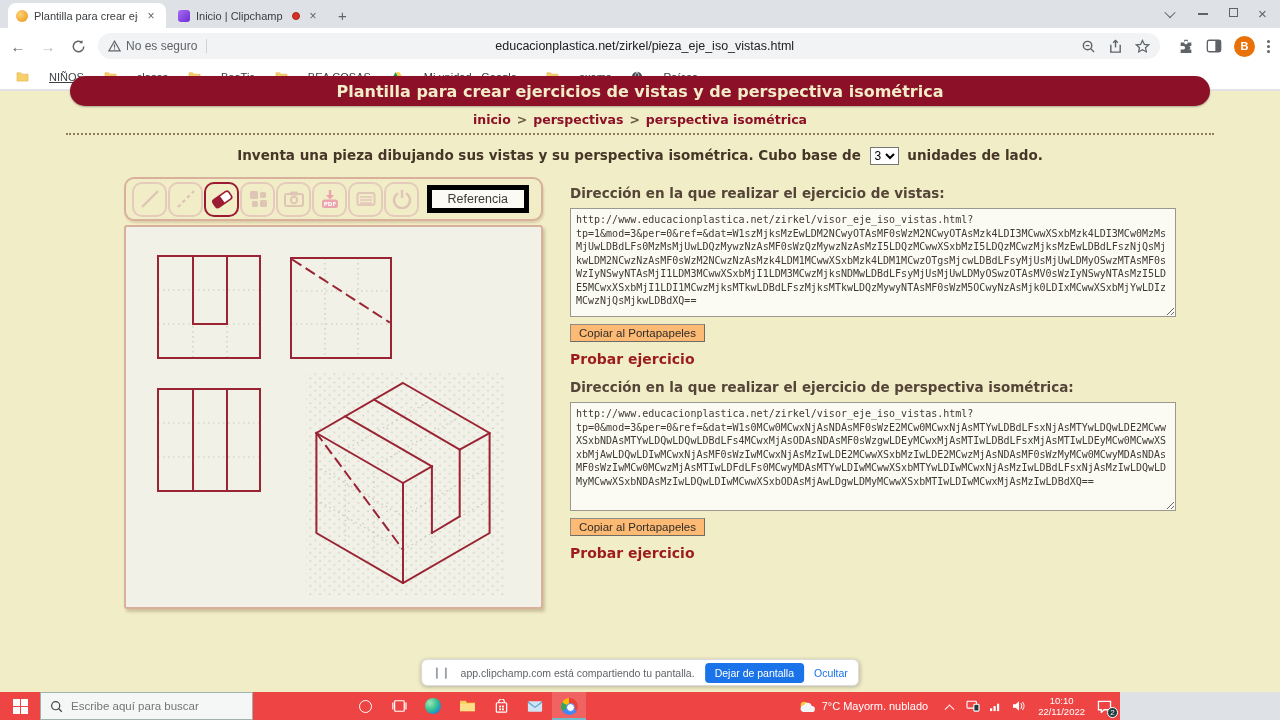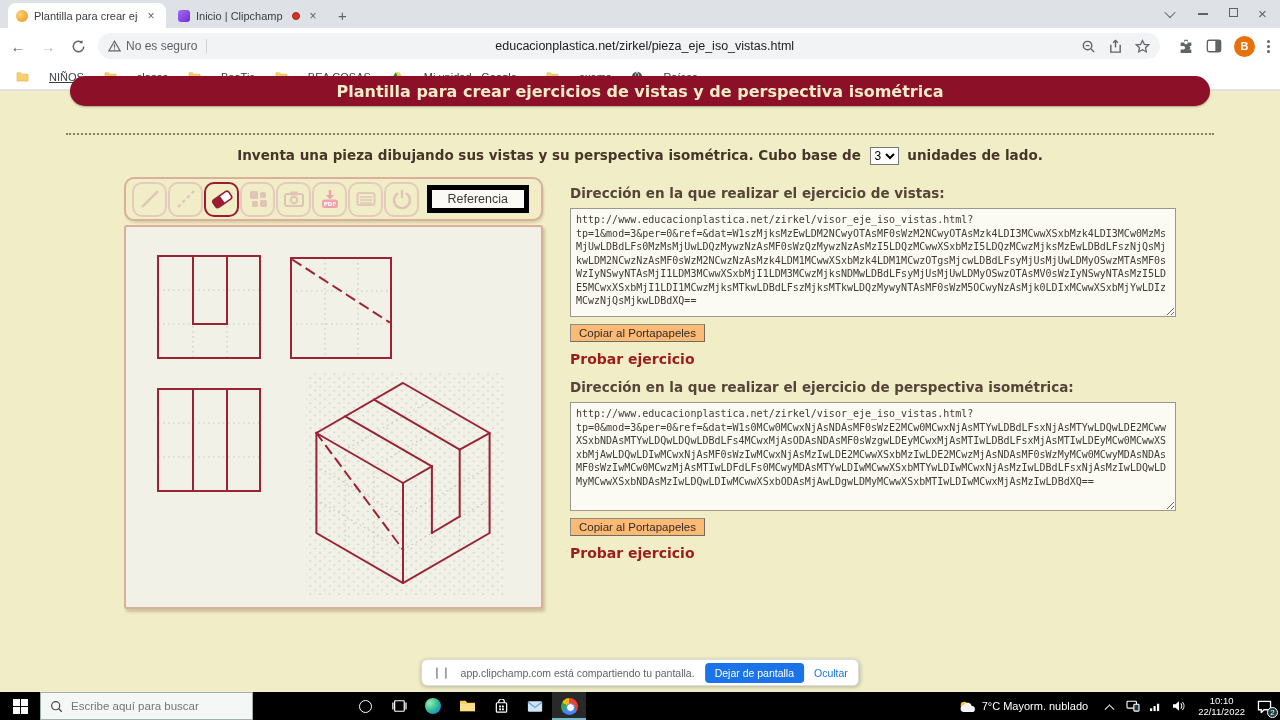--- a/index.html
+++ b/index.html
@@ -60,21 +60,21 @@
   .trylink { display:inline-block; margin-top:9px; font-size:14px; font-weight:bold; color:#9c1b1b; text-decoration:none; }
 
   
   .sharebar { position:absolute; left:50%; transform:translateX(-50%); top:659px; height:27px; background:#fff; border:1px solid #dadce0; border-radius:6px; box-shadow:0 1px 4px rgba(0,0,0,.25); display:flex; align-items:center; gap:10px; padding:0 10px; font-family:"Liberation Sans",sans-serif; }
   .sharebar .pause { color:#9aa0a6; font-size:11px; }
   .sharebar .msg { font-size:10.5px; color:#5f6368; white-space:nowrap; }
   .stopbtn { background:#1a73e8; color:#fff; border:none; border-radius:4px; font-size:10.5px; padding:4px 10px; white-space:nowrap; }
   .hidelink { color:#1a73e8; font-size:10.5px; text-decoration:none; }
 
   
-  .taskbar { position:absolute; left:0; top:692px; width:1280px; height:28px; background:#000000; display:flex; align-items:flex-end; color:#fff; }
+  .taskbar { position:absolute; left:0; top:692px; width:1120px; height:28px; background:#ef4444; display:flex; align-items:flex-end; color:#fff; }
   .startbtn { width:40px; height:28px; display:flex; align-items:center; justify-content:center; }
   .winlogo { display:grid; grid-template-columns:7px 7px; grid-template-rows:7px 7px; gap:1px; }
   .winlogo i { background:#fdfdfd; }
   .searchbox { width:213px; height:28px; background:#f4f7f5; border:1px solid #9fb1ac; display:flex; align-items:center; gap:8px; padding:0 9px; }
   .searchbox input { border:none; outline:none; background:transparent; font-size:11.5px; color:#444; width:160px; font-family:"Liberation Sans",sans-serif; }
   .tbicon { width:34px; height:28px; display:flex; align-items:center; justify-content:center; }
   .tbicon.appactive { background:rgba(255,255,255,.16); box-shadow:inset 0 -2px 0 #76b9c9; }
   .tray { margin-left:auto; display:flex; align-items:center; gap:4px; }
   .weather { display:flex; align-items:center; gap:6px; font-size:11px; margin-right:8px; }
   .trayico { width:19px; height:28px; display:flex; align-items:center; justify-content:center; }
@@ -210,20 +210,23 @@
         <path d="M1 7h12M7 1a9 9 0 0 1 0 12M7 1a9 9 0 0 0 0 12" stroke="#fff" stroke-width=".8" fill="none"></path>
       </svg>
       <span>Raíces</span>
     </span>
 </div>
 
 <div class="page">
   <div class="banner">
     <span>Plantilla para crear ejercicios de vistas y de perspectiva isométrica</span>
   </div>
+  <div class="crumbs">
+    <a href="#">inicio</a><span>&gt;</span><a href="#">perspectivas</a><span>&gt;</span><a href="#">perspectiva isométrica</a>
+  </div>
   <div class="divider"></div>
   <div class="instr">
     <span>Inventa una pieza dibujando sus vistas y su perspectiva isométrica. Cubo base de</span>
     <select><option selected="">3</option></select>
     <span>unidades de lado.</span>
   </div>
 
   <div class="toolpanel">
     <div class="toolbtn">
       <svg width="24" height="24" viewBox="0 0 24 24">

